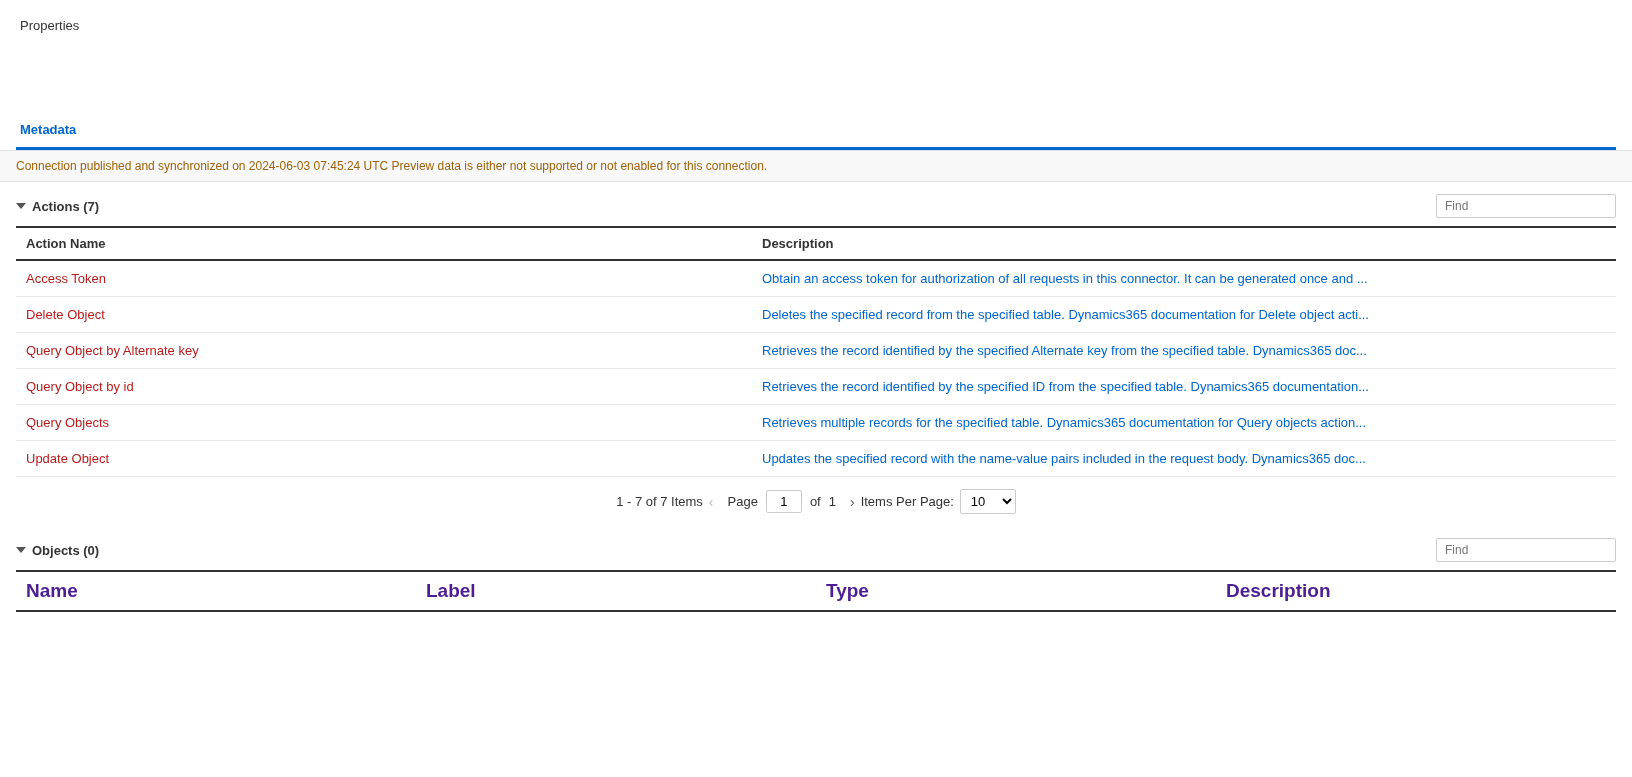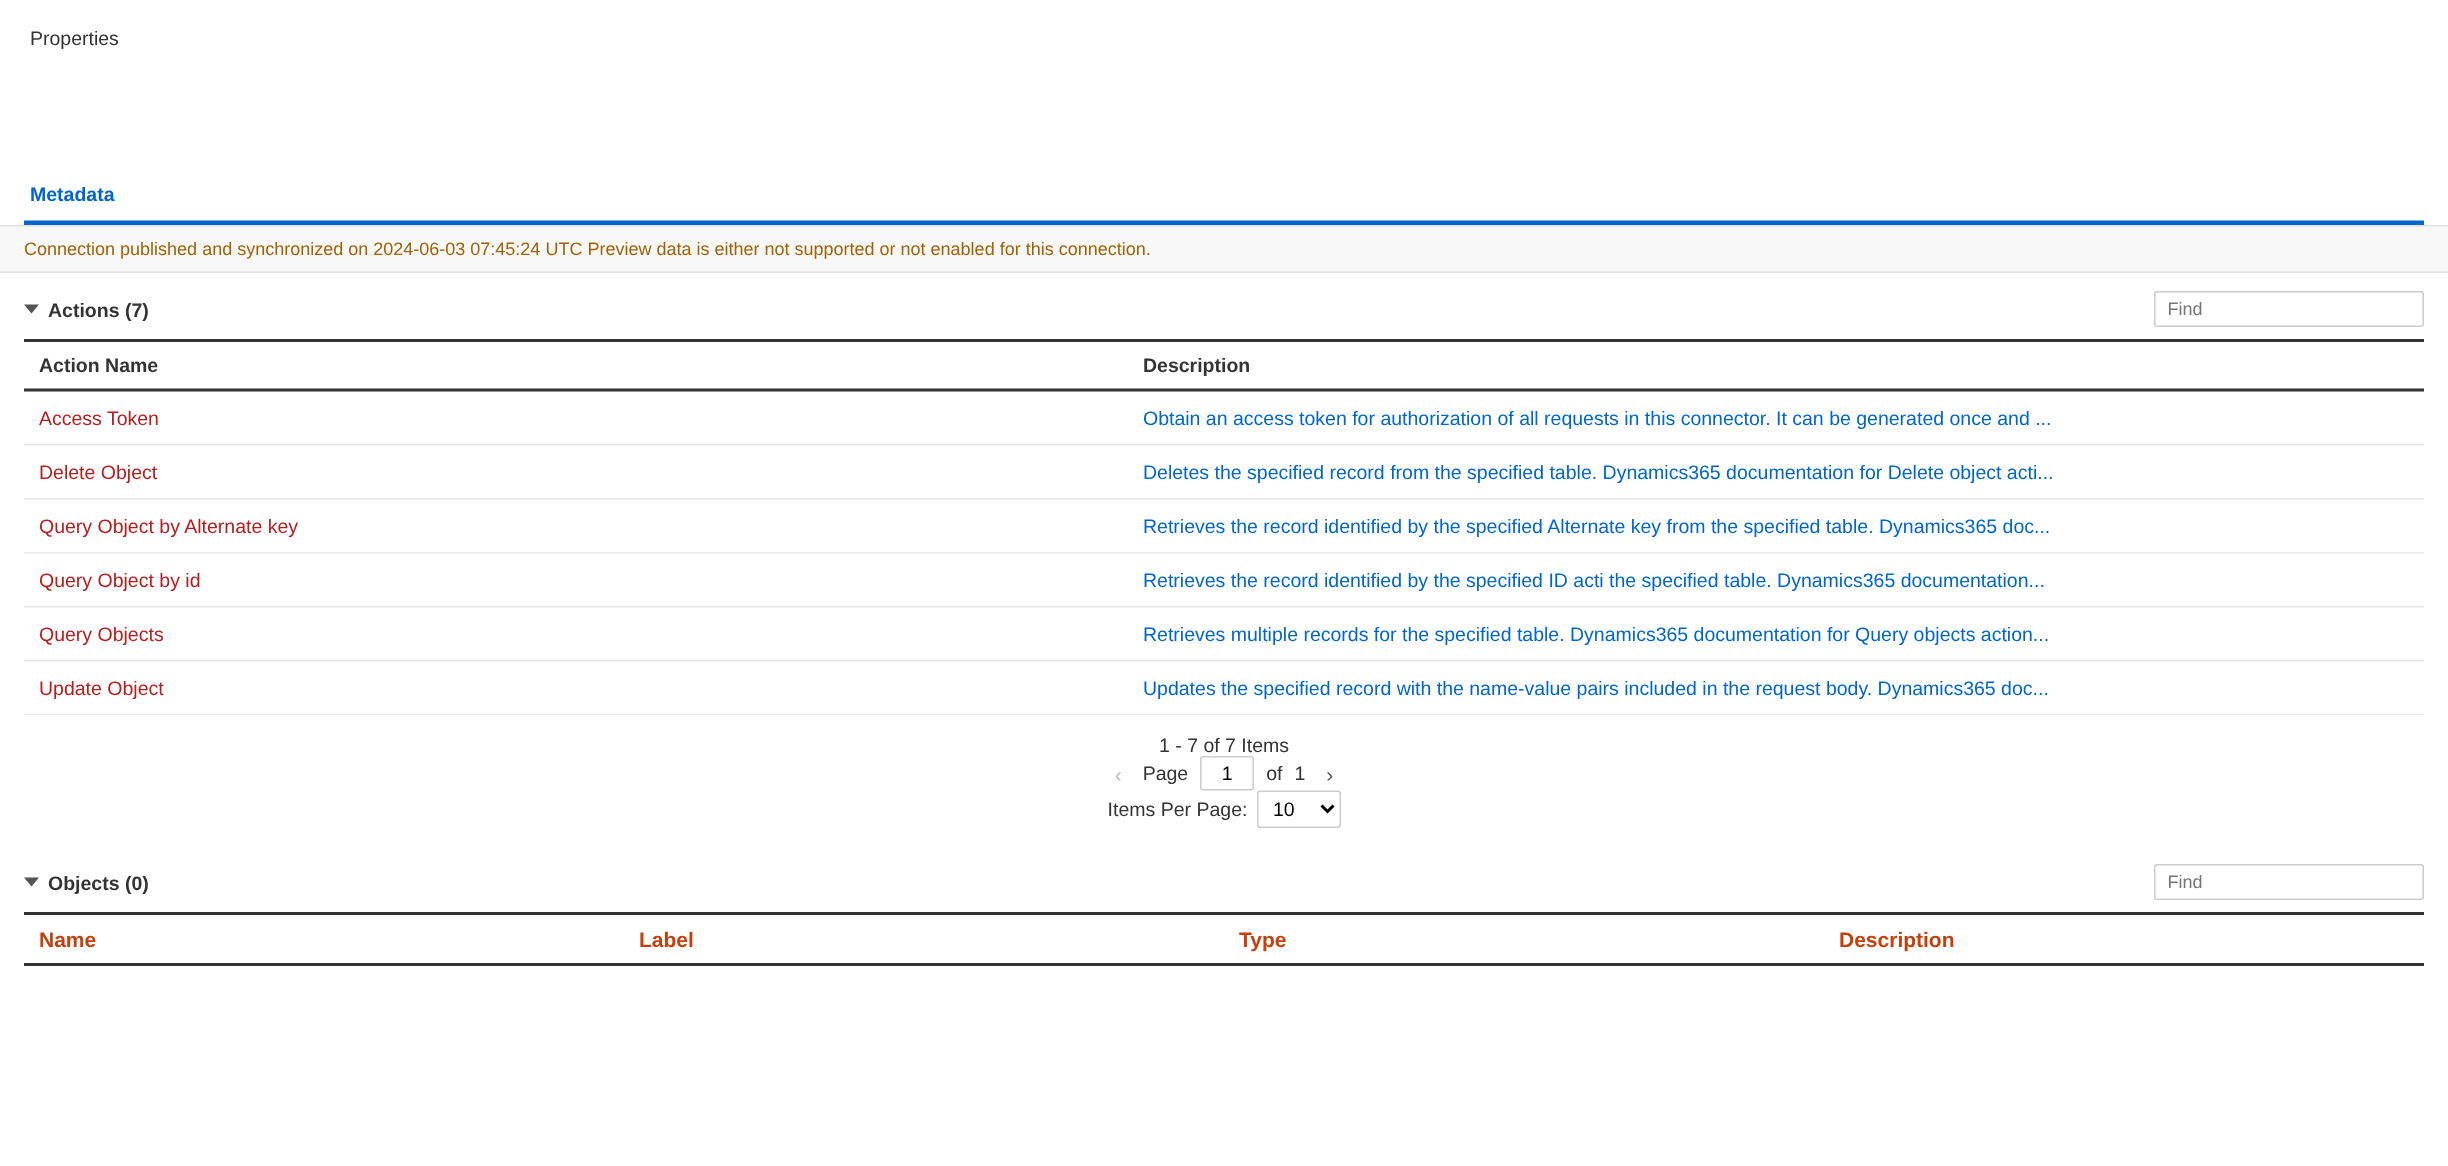--- a/index.html
+++ b/index.html
@@ -115,21 +115,20 @@
     }
     
     .pagination-bar {
       display: flex;
       align-items: center;
       justify-content: center;
       padding: 12px 16px;
       font-size: 13px;
       color: #333;
       background: #fff;
-      flex-direction: column;
     }
     .pagination-center {
       display: flex;
       align-items: center;
       gap: 8px;
     }
     .pagination-nav {
       background: none;
       border: none;
       cursor: pointer;
@@ -171,22 +170,22 @@
       font-size: 13px;
     }
     .objects-table thead tr {
       border-top: 2px solid #333;
       border-bottom: 2px solid #333;
     }
     .objects-table th {
       text-align: left;
       padding: 8px 10px;
       font-weight: 600;
-      font-size: 14px;
-      color: #c2410c;
+      font-size: 19px;
+      color: #4c1d95;
     }
   </style>
 </head>
 <body>
 
 <div class="container">
 
   <div class="tabs">
     <span class="tab">Properties</span>
     <span class="tab active">Metadata</span>
@@ -220,21 +219,21 @@
           <tr>
             <td class="action-name">Delete Object</td>
             <td class="description">Deletes the specified record from the specified table. Dynamics365 documentation for Delete object acti...</td>
           </tr>
           <tr>
             <td class="action-name">Query Object by Alternate key</td>
             <td class="description">Retrieves the record identified by the specified Alternate key from the specified table. Dynamics365 doc...</td>
           </tr>
           <tr>
             <td class="action-name">Query Object by id</td>
-            <td class="description">Retrieves the record identified by the specified ID acti the specified table. Dynamics365 documentation...</td>
+            <td class="description">Retrieves the record identified by the specified ID from the specified table. Dynamics365 documentation...</td>
           </tr>
           <tr>
             <td class="action-name">Query Objects</td>
             <td class="description">Retrieves multiple records for the specified table. Dynamics365 documentation for Query objects action...</td>
           </tr>
           <tr>
             <td class="action-name">Update Object</td>
             <td class="description">Updates the specified record with the name-value pairs included in the request body. Dynamics365 doc...</td>
           </tr>
         </tbody>

